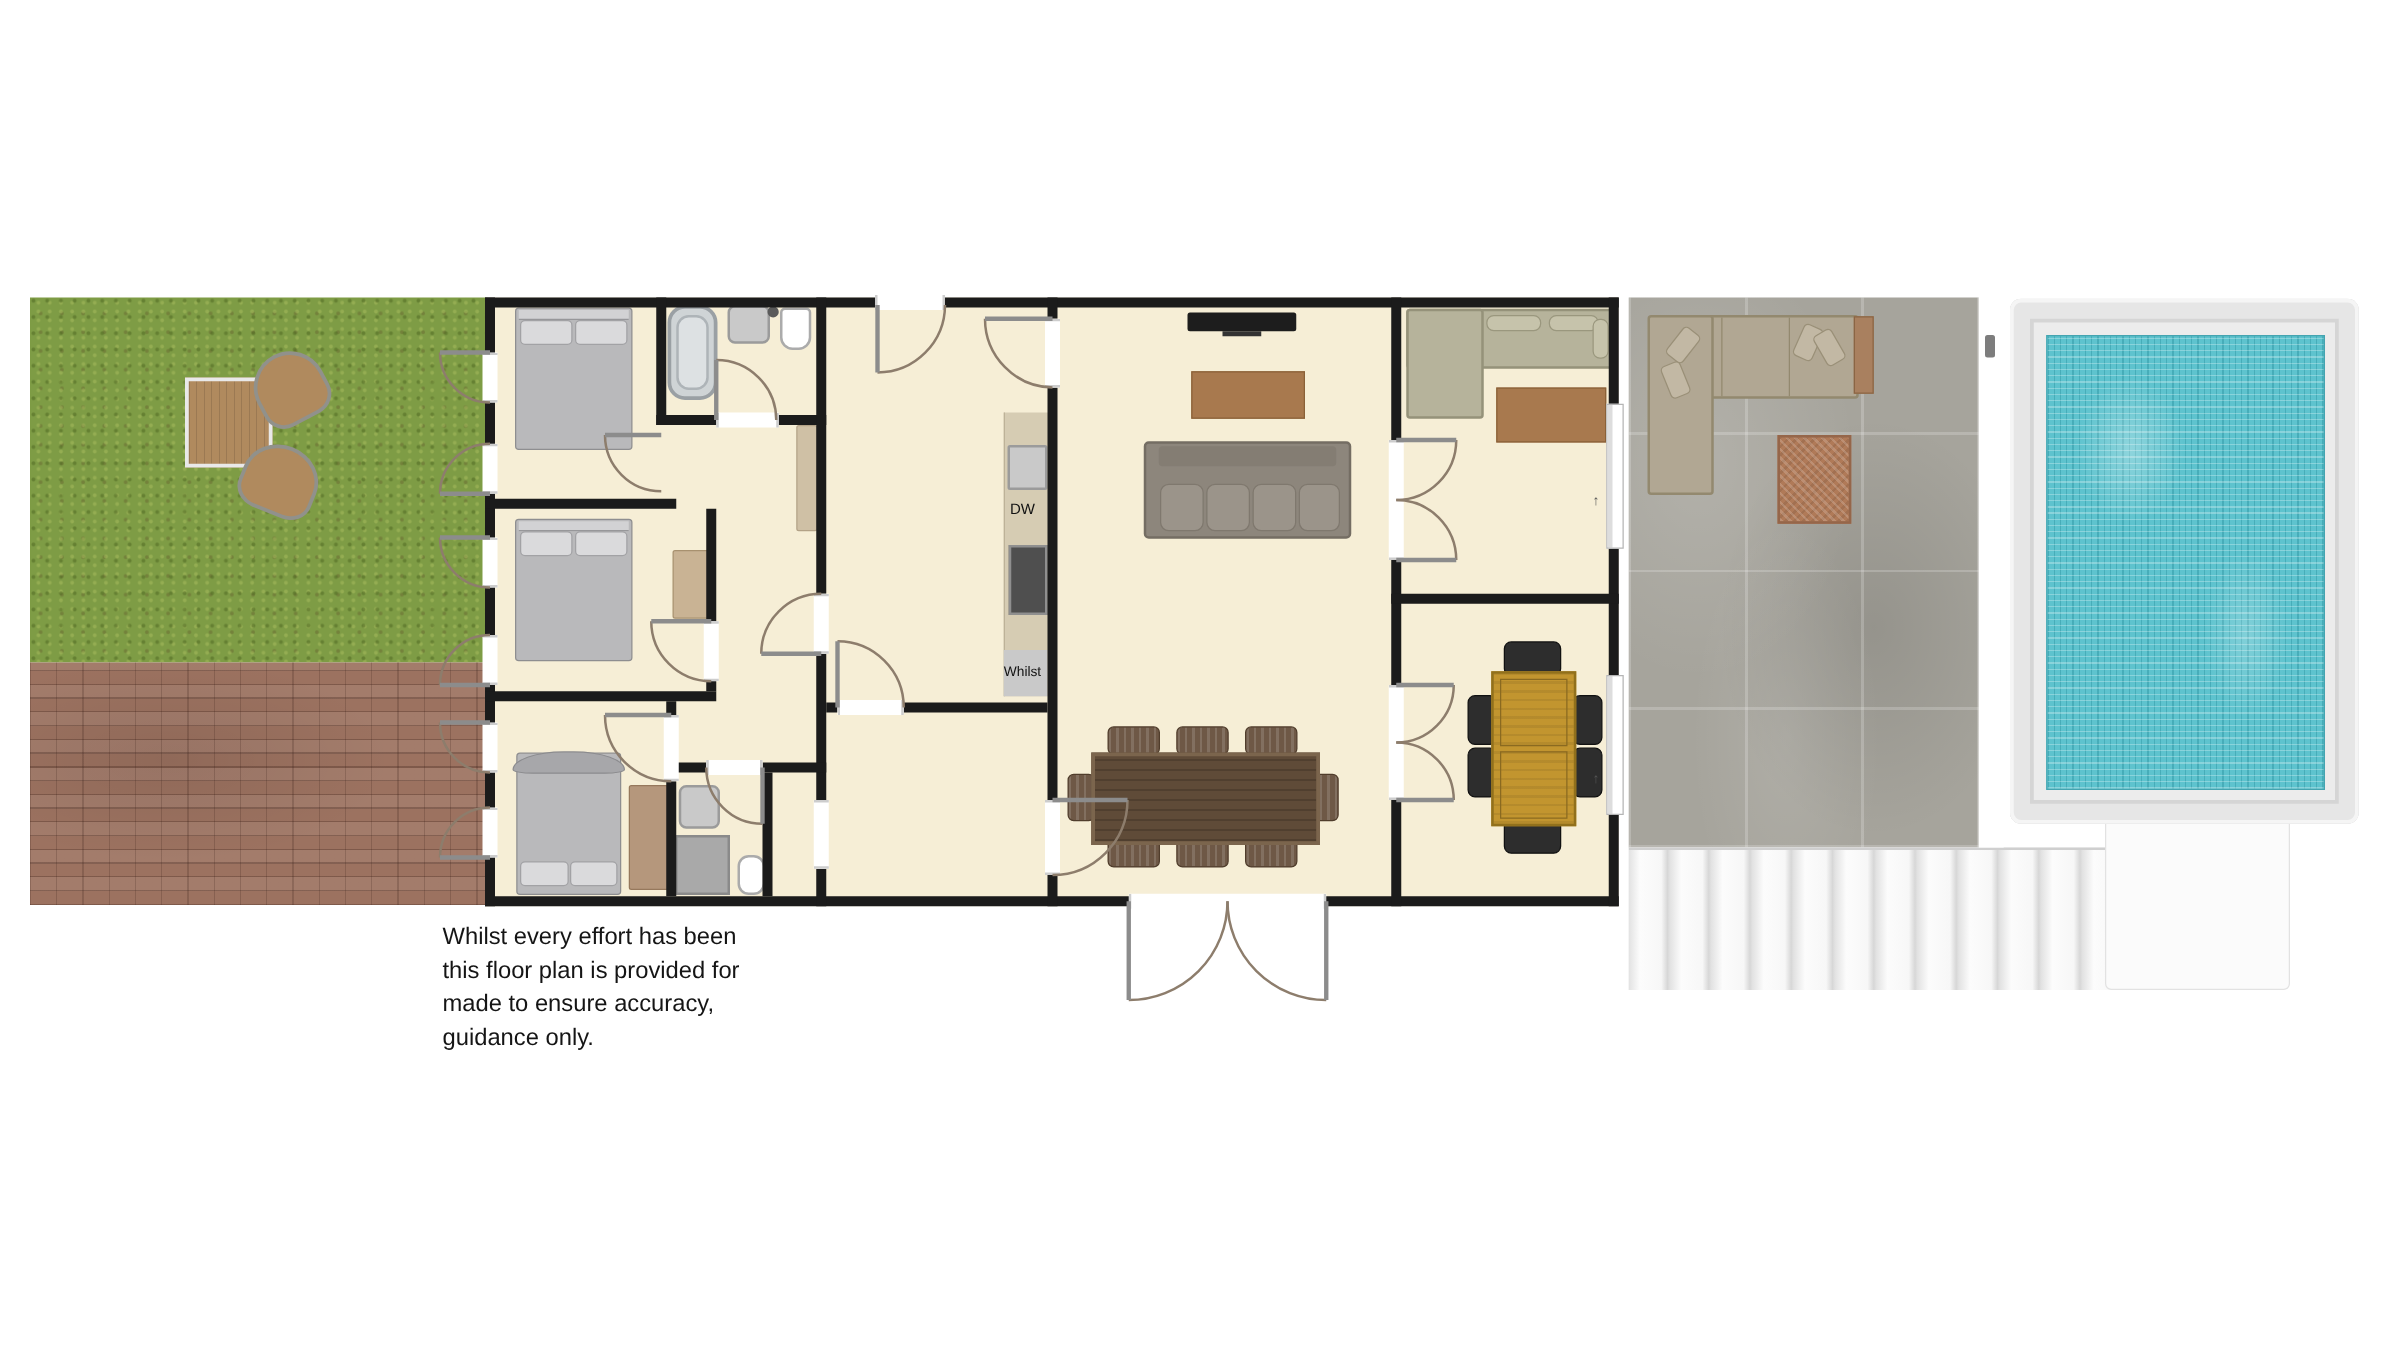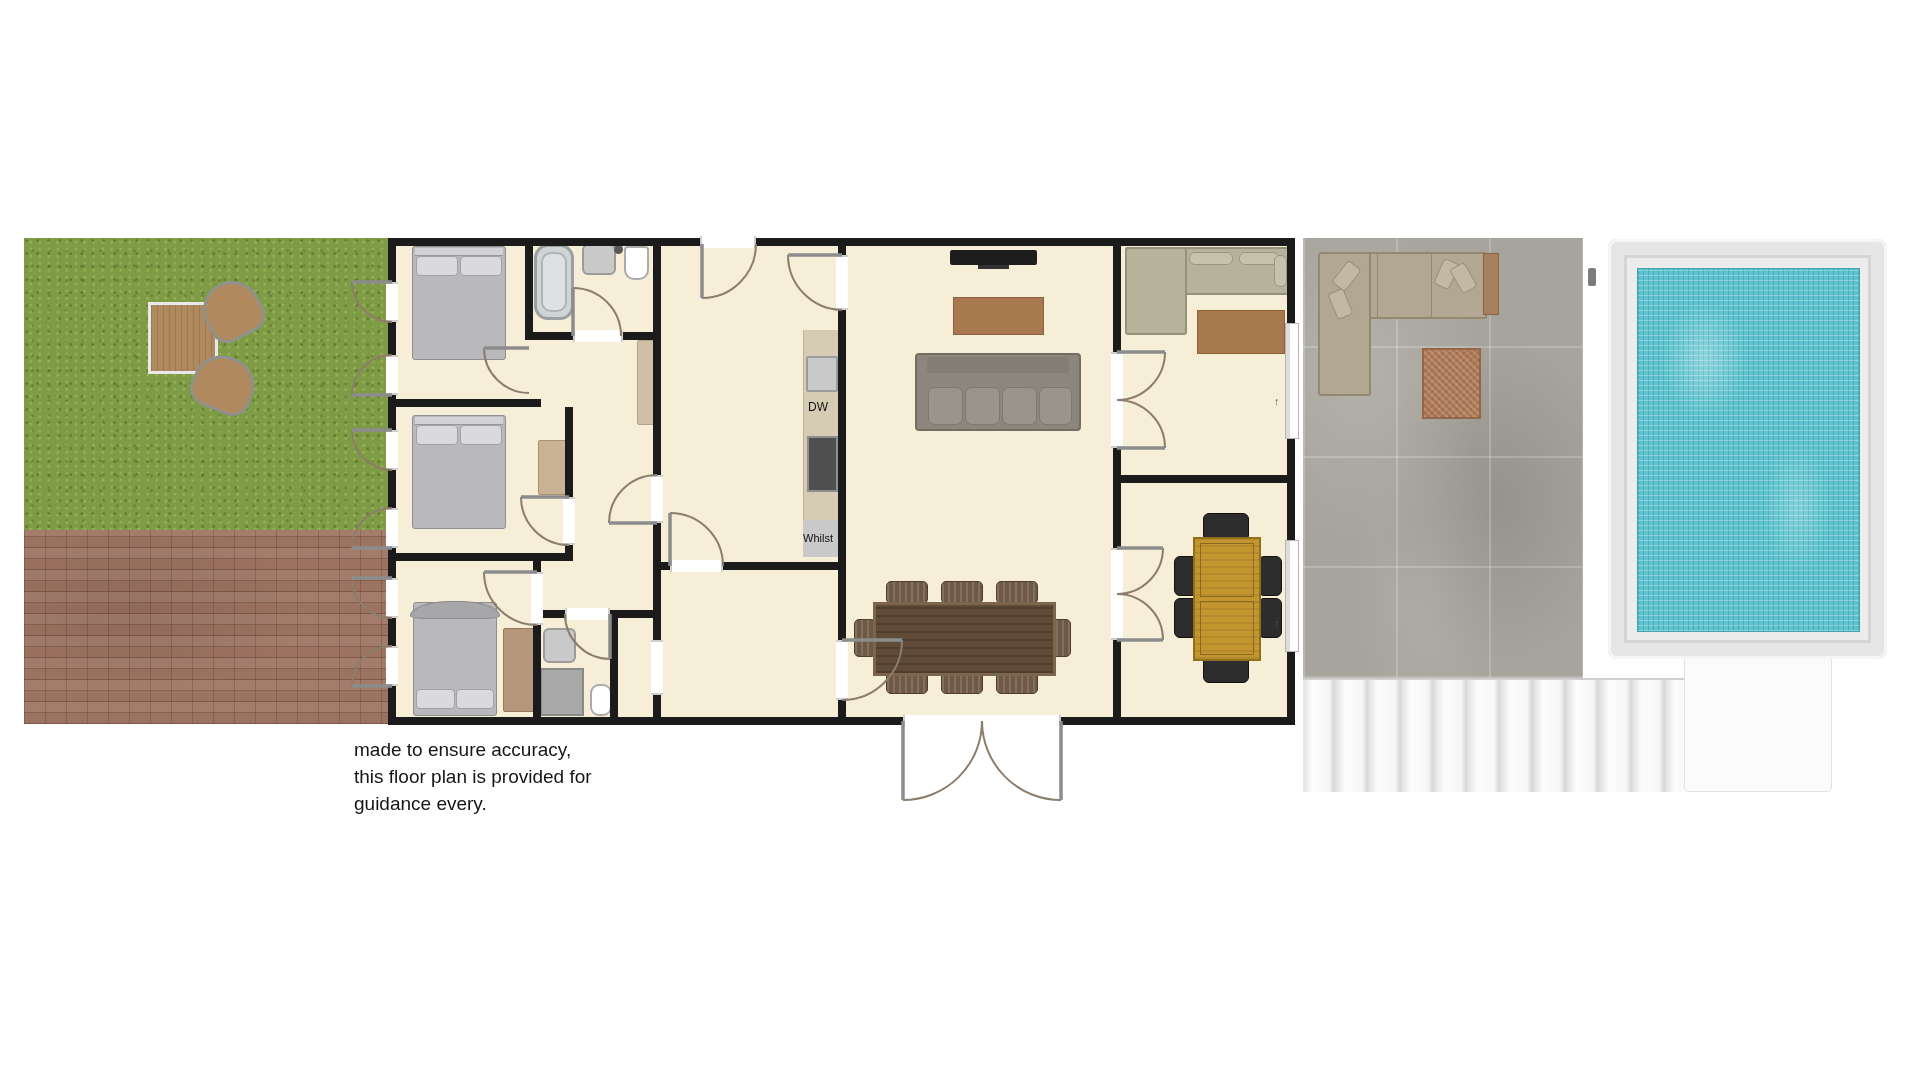--- a/index.html
+++ b/index.html
@@ -288,17 +288,18 @@
       <line x1="392" y1="282" x2="352" y2="282"></line>
       <line x1="392" y1="395" x2="352" y2="395"></line>
       <line x1="392" y1="430" x2="352" y2="430"></line>
       <line x1="392" y1="548" x2="352" y2="548"></line>
       <line x1="392" y1="578" x2="352" y2="578"></line>
       <line x1="392" y1="686" x2="352" y2="686"></line>
     </g>
   </svg>
 
   <div class="disc" style="left:354px;top:736px;width:330px;">
+    <div>Whilst every effort has been</div>
+    <div>this floor plan is provided for</div>
     <div>made to ensure accuracy,</div>
-    <div>this floor plan is provided for</div>
-    <div>guidance every.</div>
+    <div>guidance only.</div>
   </div>
 </div>
 
 </body></html>

